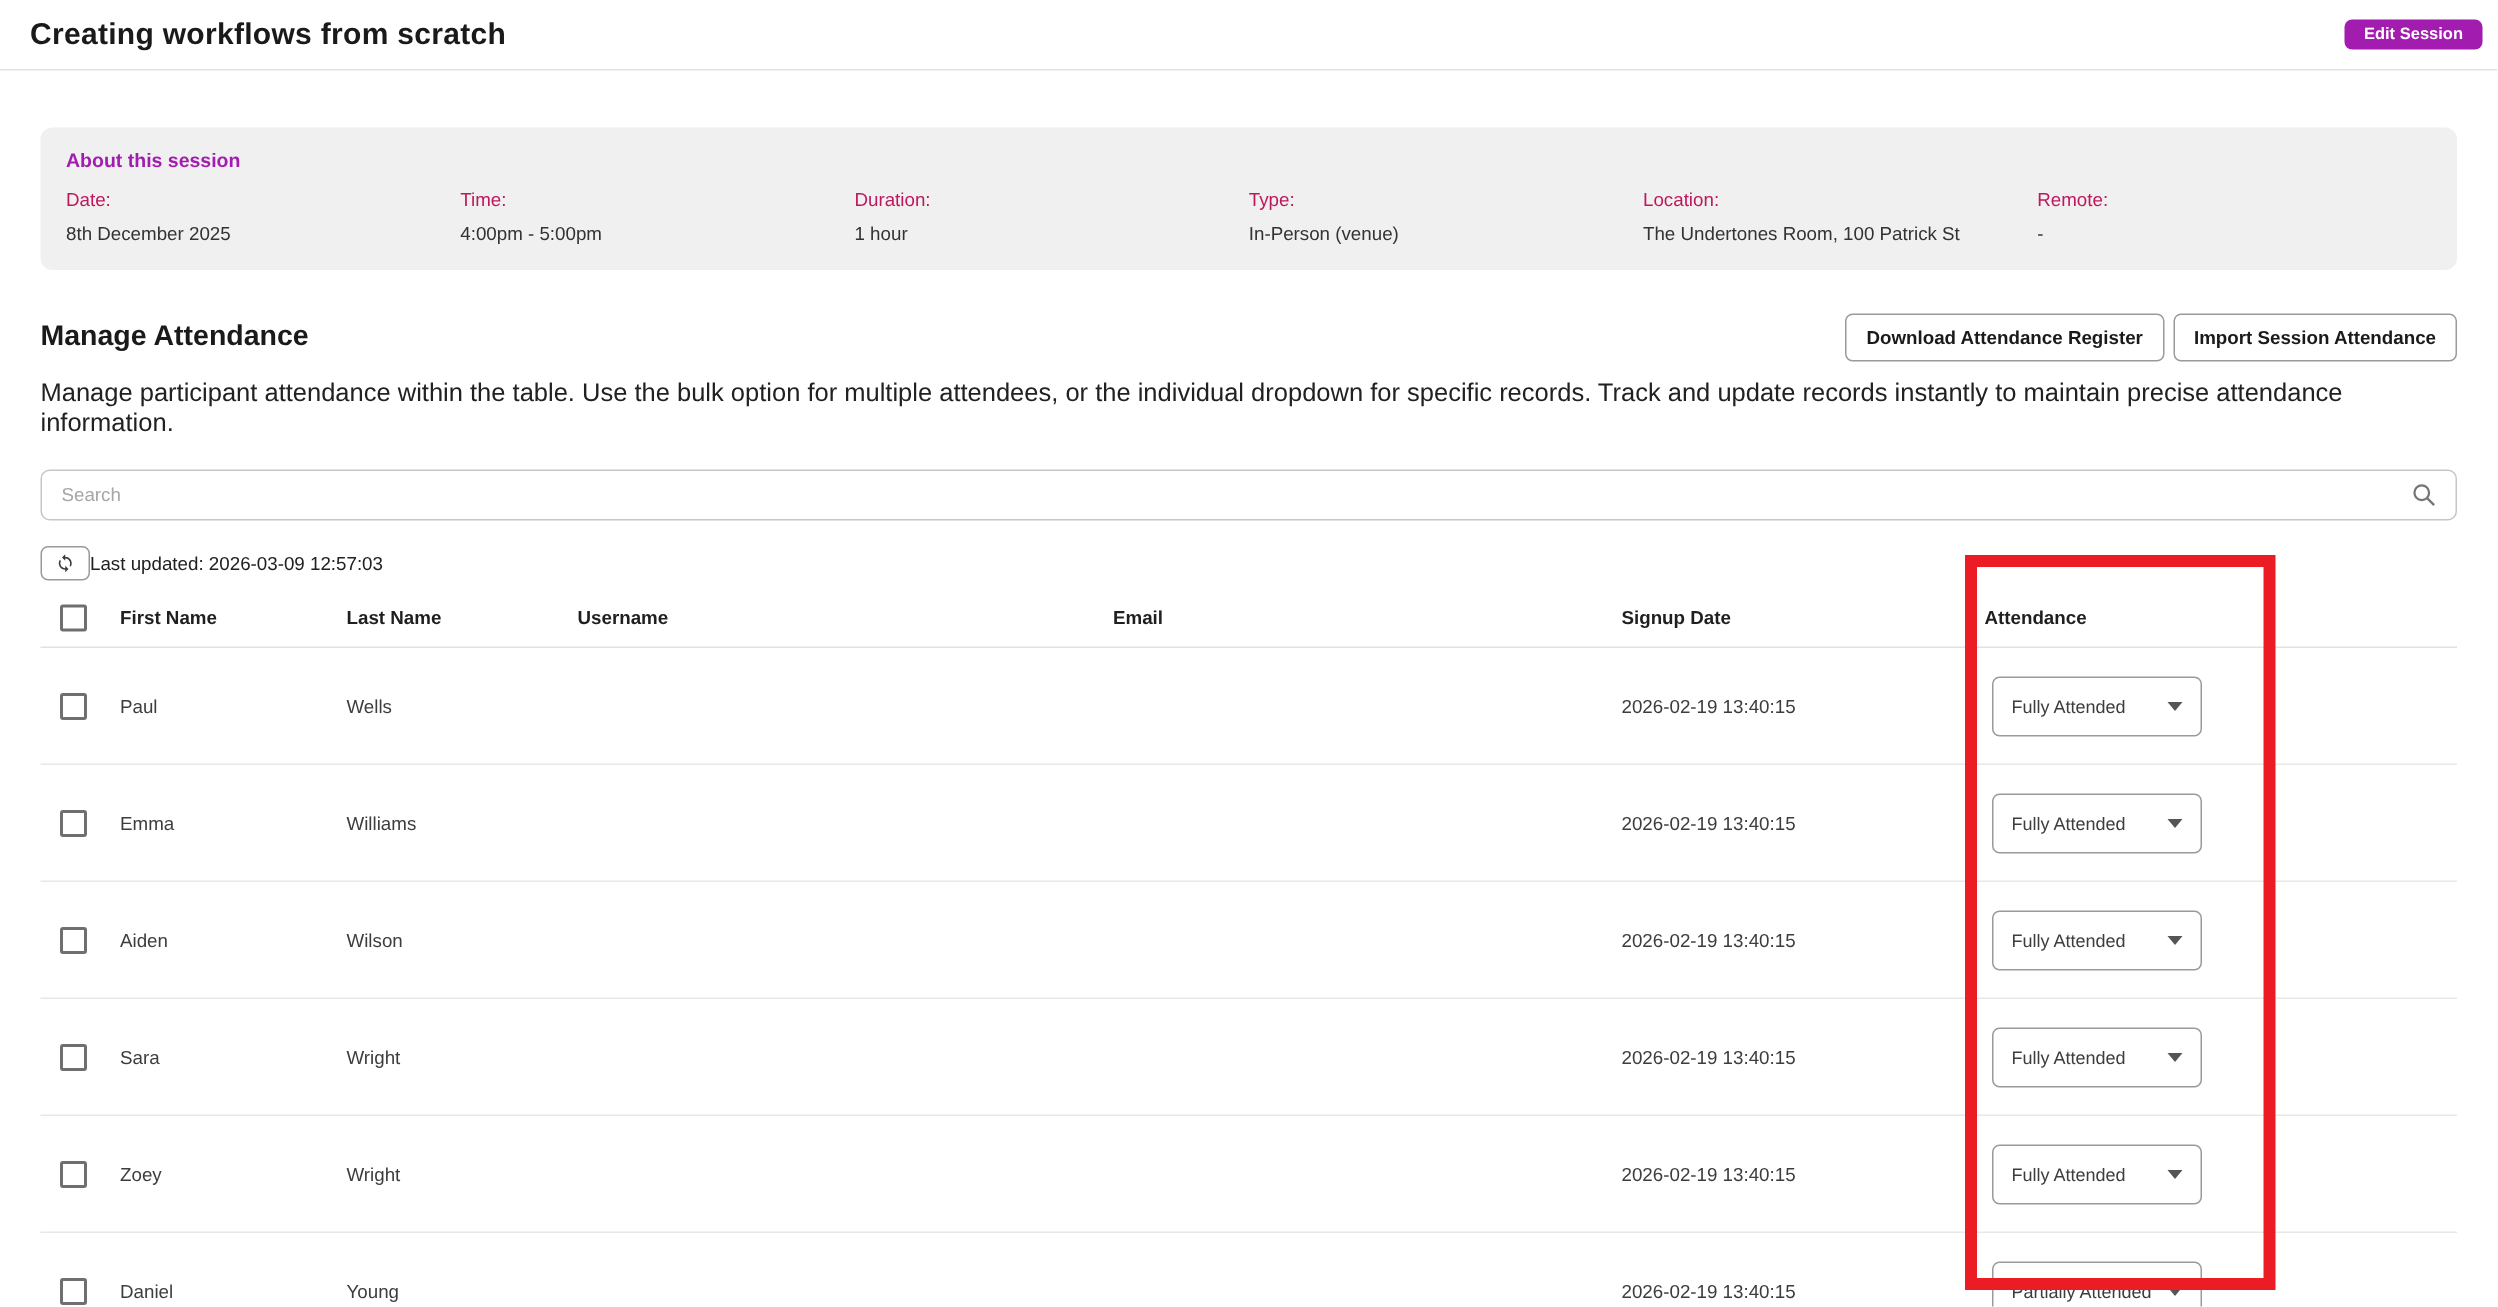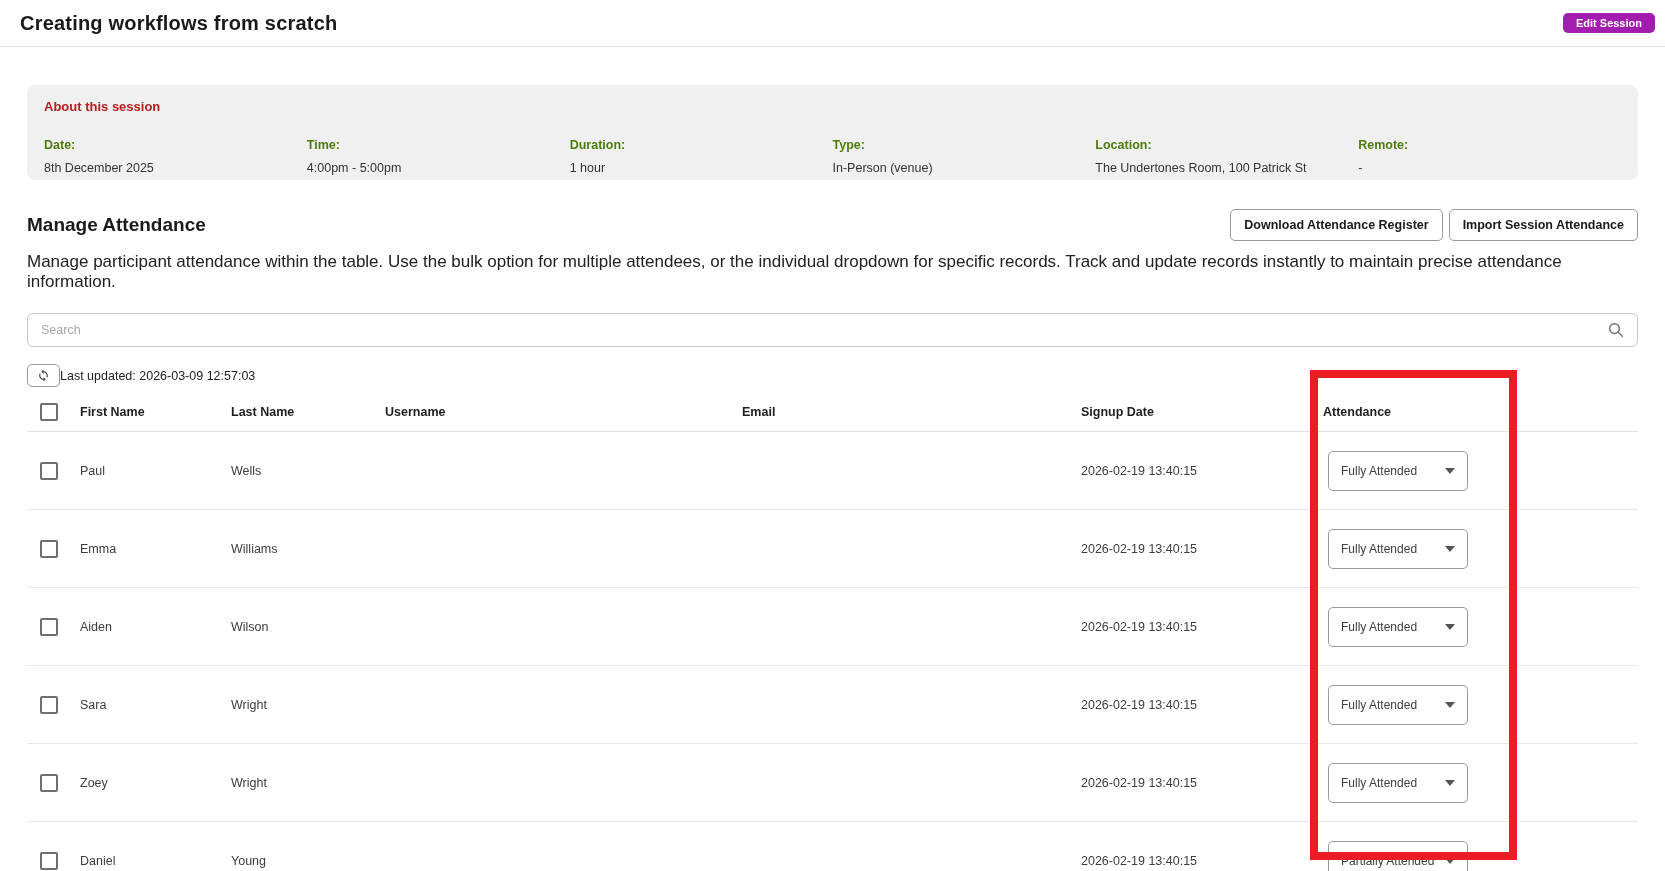--- a/index.html
+++ b/index.html
@@ -30,23 +30,23 @@
   .content { padding: 0 27px; }
 
   
   .about-box {
     margin-top: 38px;
     background: #f0f0f0;
     border-radius: 8px;
     padding: 14px 17px 20px 17px;
     height: 95px;
   }
-  .about-title { font-size: 13px; font-weight: bold; margin-bottom: 24px; color: #b91c1c; }
+  .about-title { font-size: 13px; font-weight: bold; margin-bottom: 12px; color: #a21caf; }
   .about-grid { display: grid; grid-template-columns: repeat(6, 1fr); }
-  .about-field .label { font-size: 12.5px; font-weight: bold; color: #4d7c0f; margin-bottom: 9px; }
+  .about-field .label { font-size: 12.5px; font-weight: normal; color: #be185d; margin-bottom: 9px; }
   .about-field .value { font-size: 12.5px; color: #333333; }
 
   
   .manage-row {
     margin-top: 25px;
     display: flex; align-items: center; justify-content: space-between;
     height: 40px;
   }
   .manage-title { font-size: 19px; font-weight: bold; color: #1a1a1a; }
   .manage-actions { display: flex; gap: 6px; }

